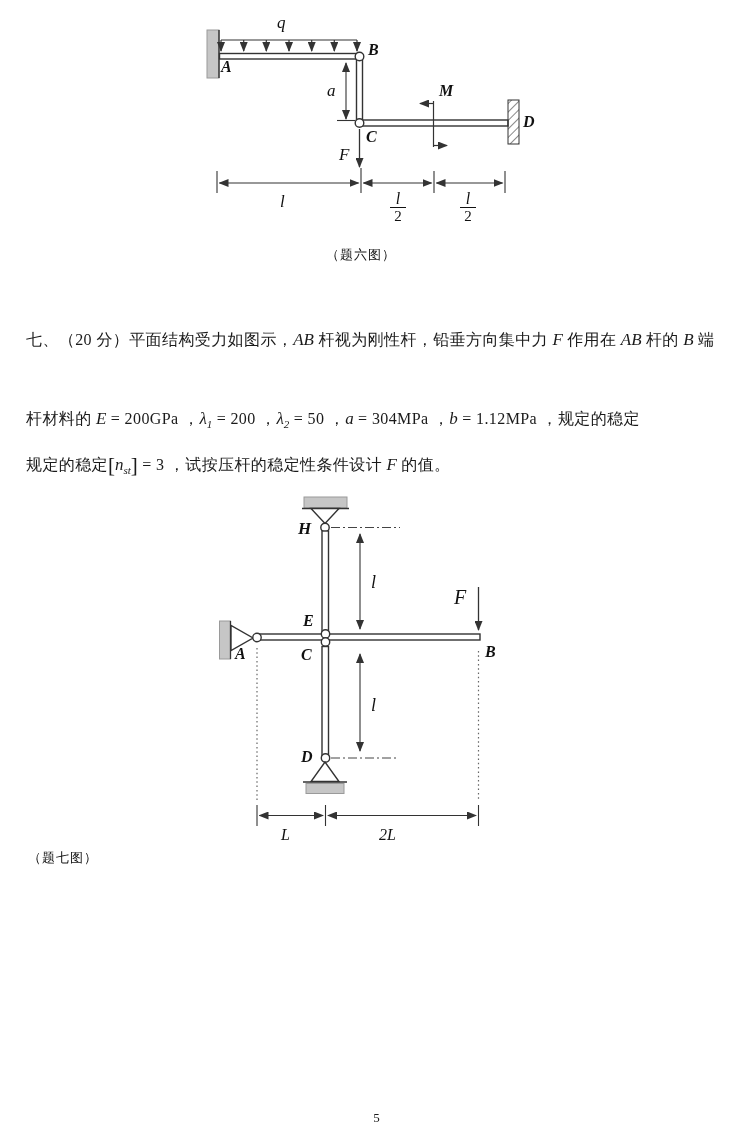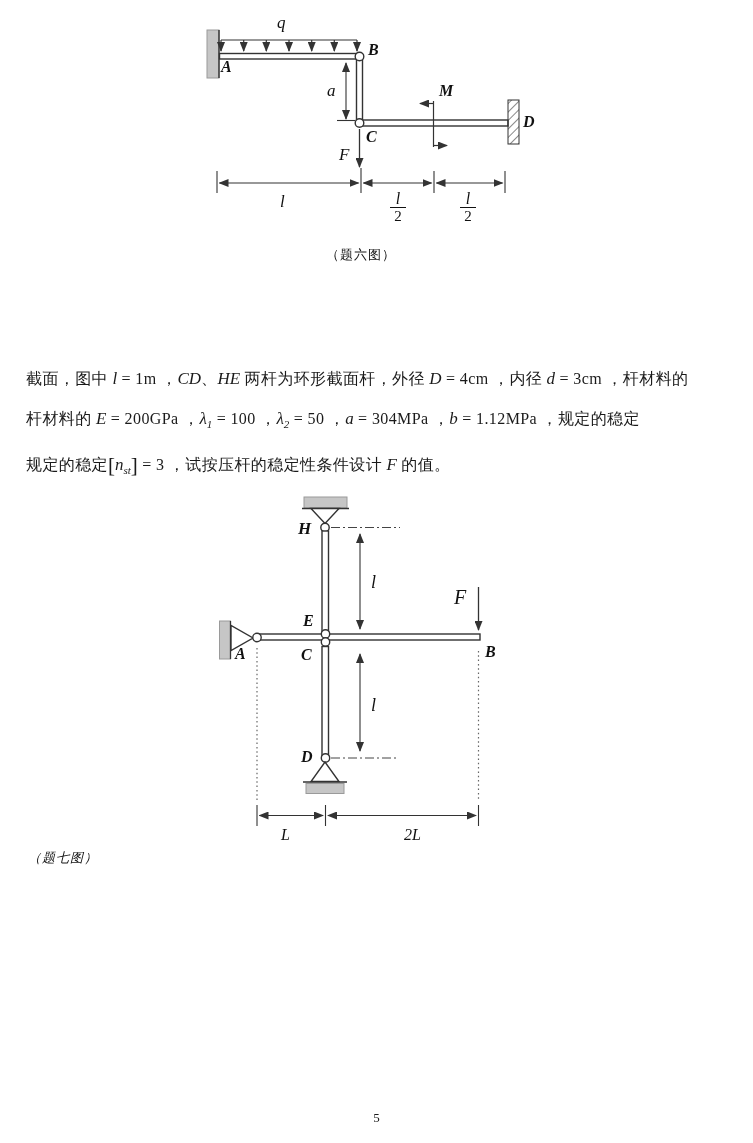--- a/index.html
+++ b/index.html
@@ -105,25 +105,25 @@
     <span class="bar"></span>
     <span class="den">2</span>
   </div>
   <div class="frac" style="left:456px; top:191px;">
     <span class="num">l</span>
     <span class="bar"></span>
     <span class="den">2</span>
   </div>
   <div class="lbl cap" style="left:303px; top:246px; width:116px; text-align:center;">（题六图）</div>
 
-  <div class="pline" style="top:369px;">
-    <span>截面，图中 </span><span class="m">l</span><span> = 1m ，</span><span class="m">CD</span><span>、</span><span class="m">HE</span><span> 两杆为环形截面杆，外径 </span><span class="m">D</span><span> = 4cm ，内径 </span><span class="m">d</span><span> = 3cm ，杆材料的</span>
+  <div class="pline" style="top:330px;">
+    <span>七、（20 分）平面结构受力如图示，</span><span class="m">AB</span><span> 杆视为刚性杆，铅垂方向集中力 </span><span class="m">F</span><span> 作用在 </span><span class="m">AB</span><span> 杆的 </span><span class="m">B</span><span> 端</span>
   </div>
   <div class="pline" style="top:409px;">
-    <span>杆材料的 </span><span class="m">E</span><span> = 200GPa ，</span><span class="m">λ</span><span class="sub">1</span><span> = 100 ，</span><span class="m">λ</span><span class="sub">2</span><span> = 50 ，</span><span class="m">a</span><span> = 304MPa ，</span><span class="m">b</span><span> = 1.12MPa ，规定的稳定</span>
+    <span>杆材料的 </span><span class="m">E</span><span> = 200GPa ，</span><span class="m">λ</span><span class="sub">1</span><span> = 200 ，</span><span class="m">λ</span><span class="sub">2</span><span> = 50 ，</span><span class="m">a</span><span> = 304MPa ，</span><span class="m">b</span><span> = 1.12MPa ，规定的稳定</span>
   </div>
   <div class="pline" style="top:453px;">
     <span>规定的稳定</span><span class="brk">[</span><span class="m">n</span><span class="sub">st</span><span class="brk">]</span><span> = 3 ，试按压杆的稳定性条件设计 </span><span class="m">F</span><span> 的值。</span>
   </div>
 
   <svg width="753" height="360" viewBox="0 0 753 360" style="top:490px;">
 
     <g>
       <rect x="304" y="7" width="43" height="11" fill="#c6c6c6" stroke="#9a9a9a" stroke-width="1"></rect>
       <line x1="302" y1="18.5" x2="349" y2="18.5" stroke="#333" stroke-width="1.3"></line>
@@ -182,18 +182,18 @@
   <span class="lbl bi" style="left:298px; top:519px; font-size:17px;">H</span>
   <span class="lbl i" style="left:371px; top:572px; font-size:18px;">l</span>
   <span class="lbl bi" style="left:303px; top:612px;">E</span>
   <span class="lbl i" style="left:454px; top:586px; font-size:20px;">F</span>
   <span class="lbl bi" style="left:235px; top:645px;">A</span>
   <span class="lbl bi" style="left:301px; top:646px;">C</span>
   <span class="lbl bi" style="left:485px; top:643px;">B</span>
   <span class="lbl i" style="left:371px; top:695px; font-size:18px;">l</span>
   <span class="lbl bi" style="left:301px; top:748px;">D</span>
   <span class="lbl i" style="left:281px; top:826px; font-size:16px;">L</span>
-  <span class="lbl i" style="left:404px; top:826px; font-size:16px;">2L</span>
-  <div class="lbl cap" style="left:28px; top:849px;font-style:italic;">（题七图）</div>
+  <span class="lbl i" style="left:379px; top:826px; font-size:16px;">2L</span>
+  <div class="lbl cap" style="left:28px; top:849px;">（题七图）</div>
 
   <div class="pagenum">5</div>
 
 </div>
 
 </body></html>

